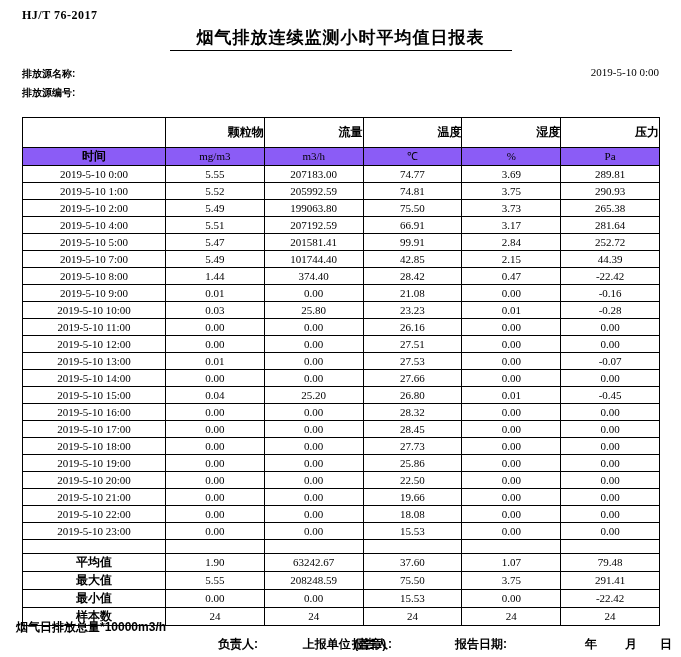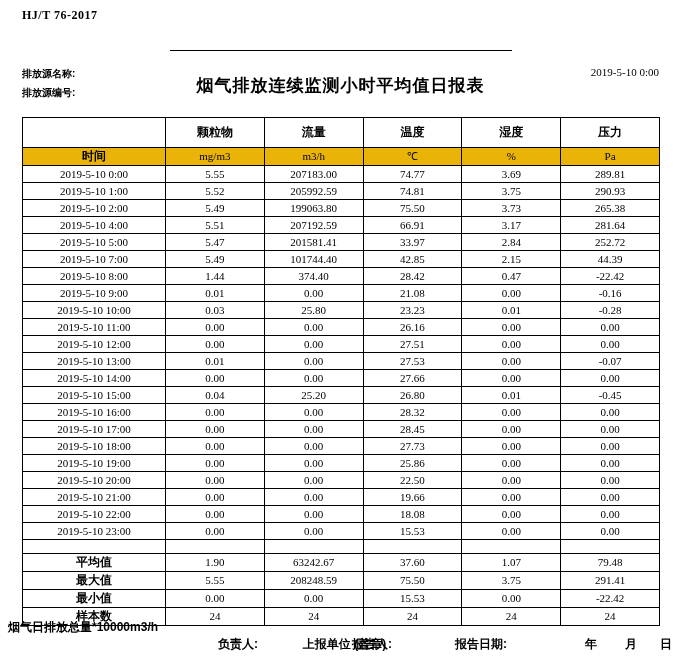--- a/index.html
+++ b/index.html
@@ -34,21 +34,20 @@
   }
   .title {
     position: absolute;
     left: 0;
     top: 26px;
     width: 681px;
     text-align: center;
     font-size: 17px;
     font-weight: bold;
     letter-spacing: 1px;
-    margin-top: 48px;
   }
   .title-underline {
     position: absolute;
     left: 170px;
     top: 50px;
     width: 342px;
     height: 1px;
     background: #000;
   }
   .meta {
@@ -80,42 +79,42 @@
     font-size: 11px;
     text-align: center;
     font-family: "Liberation Serif", serif;
     padding: 0;
     height: 16px;
     line-height: 16px;
     font-weight: normal;
   }
   .col-time { width: 143px; }
   .col-val { width: 98.8px; }
-  tr.head-row td { height: 29px; line-height: 29px; font-size: 12px; font-weight: bold; font-family: "Liberation Sans", sans-serif;}
+  tr.head-row td { height: 29px; line-height: 29px; font-size: 12px; font-weight: bold; font-family: "Liberation Sans", sans-serif; text-align: right;}
   tr.unit-row td {
-    background: #eab308;
+    background: #8b5cf6;
     height: 17px;
     line-height: 17px;
     font-size: 11px;
   }
   tr.unit-row td.time-label {
     font-weight: bold;
     font-size: 12px;
     font-family: "Liberation Sans", sans-serif;
   }
   tr.blank-row td { height: 13px; }
   tr.summary td.label {
     font-family: "Liberation Sans", sans-serif;
     font-size: 12px;
     font-weight: bold;
   }
   tr.summary td { height: 17px; line-height: 17px; }
   .footer {
     position: absolute;
-    left: 8px;
+    left: 16px;
     top: 619px;
     font-size: 12px;
     font-weight: bold;
     line-height: 17px;
   }
   .footer-line2 {
     position: absolute;
     left: 8px;
     top: 636px;
     font-size: 12px;
@@ -209,21 +208,21 @@
         <td>5.51</td>
         <td>207192.59</td>
         <td>66.91</td>
         <td>3.17</td>
         <td>281.64</td>
       </tr>
       <tr>
         <td>2019-5-10 5:00</td>
         <td>5.47</td>
         <td>201581.41</td>
-        <td>33.97</td>
+        <td>99.91</td>
         <td>2.84</td>
         <td>252.72</td>
       </tr>
       <tr>
         <td>2019-5-10 7:00</td>
         <td>5.49</td>
         <td>101744.40</td>
         <td>42.85</td>
         <td>2.15</td>
         <td>44.39</td>

